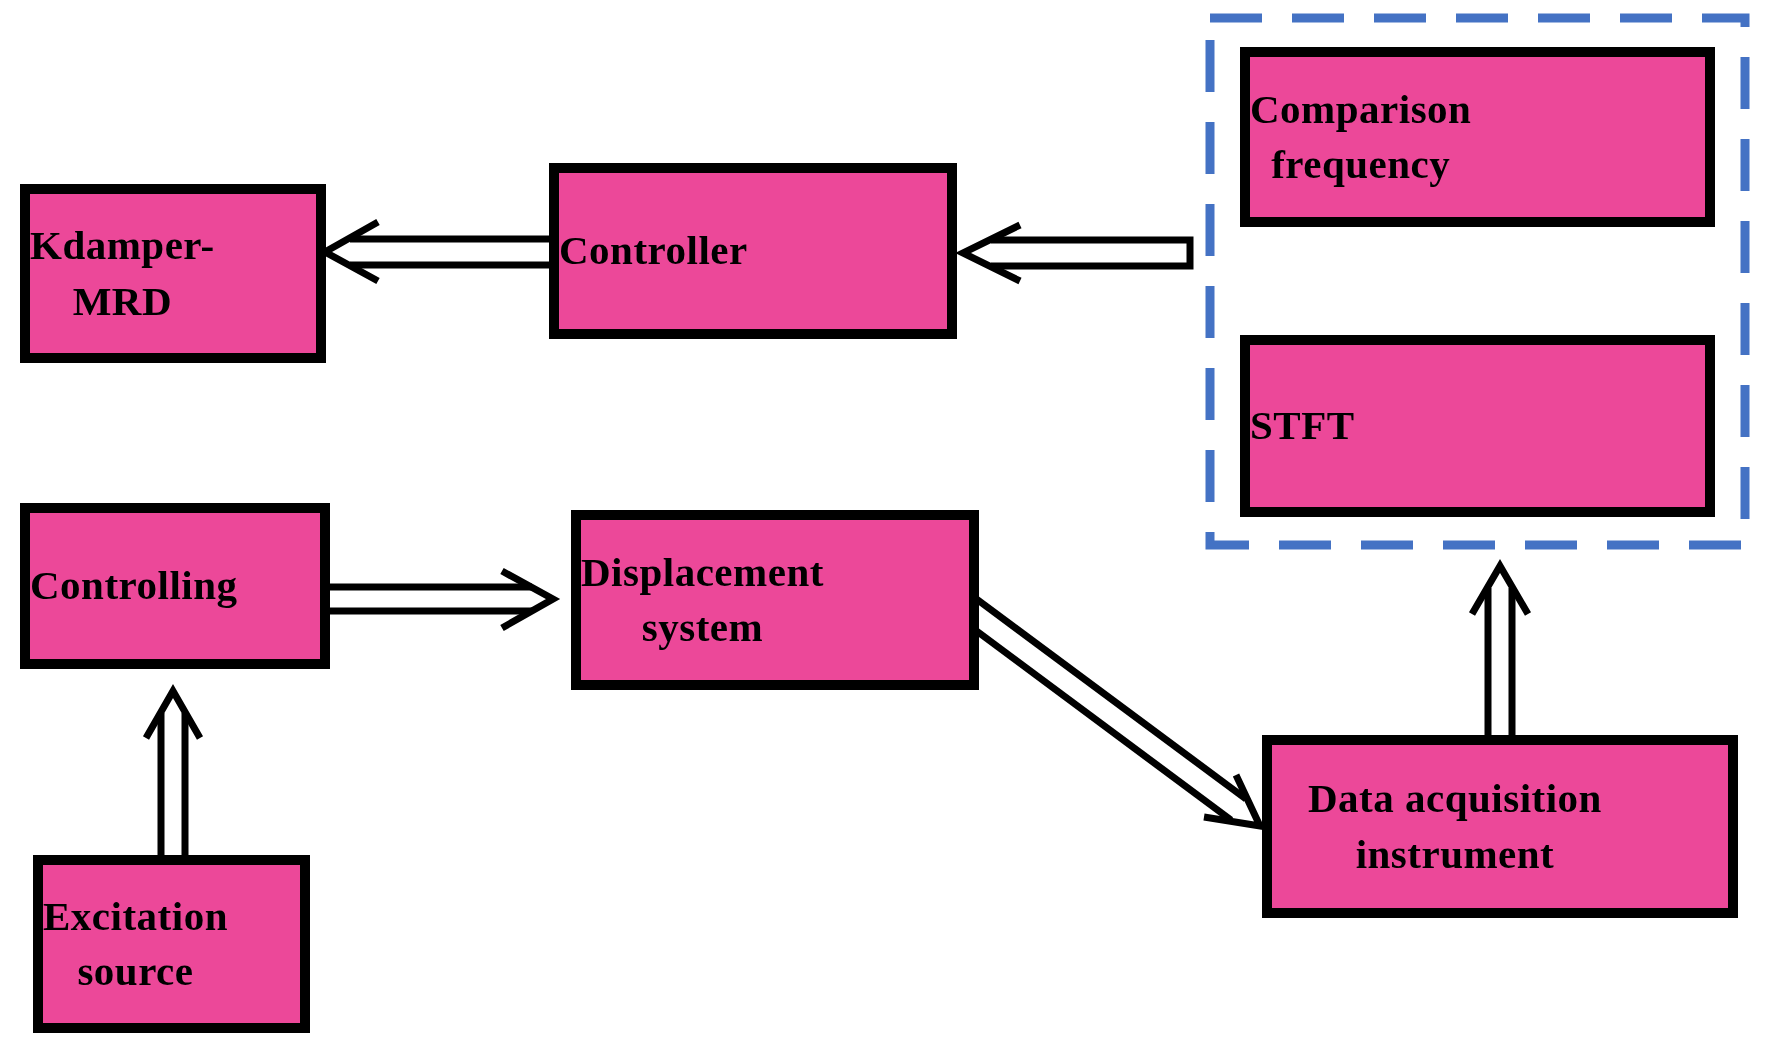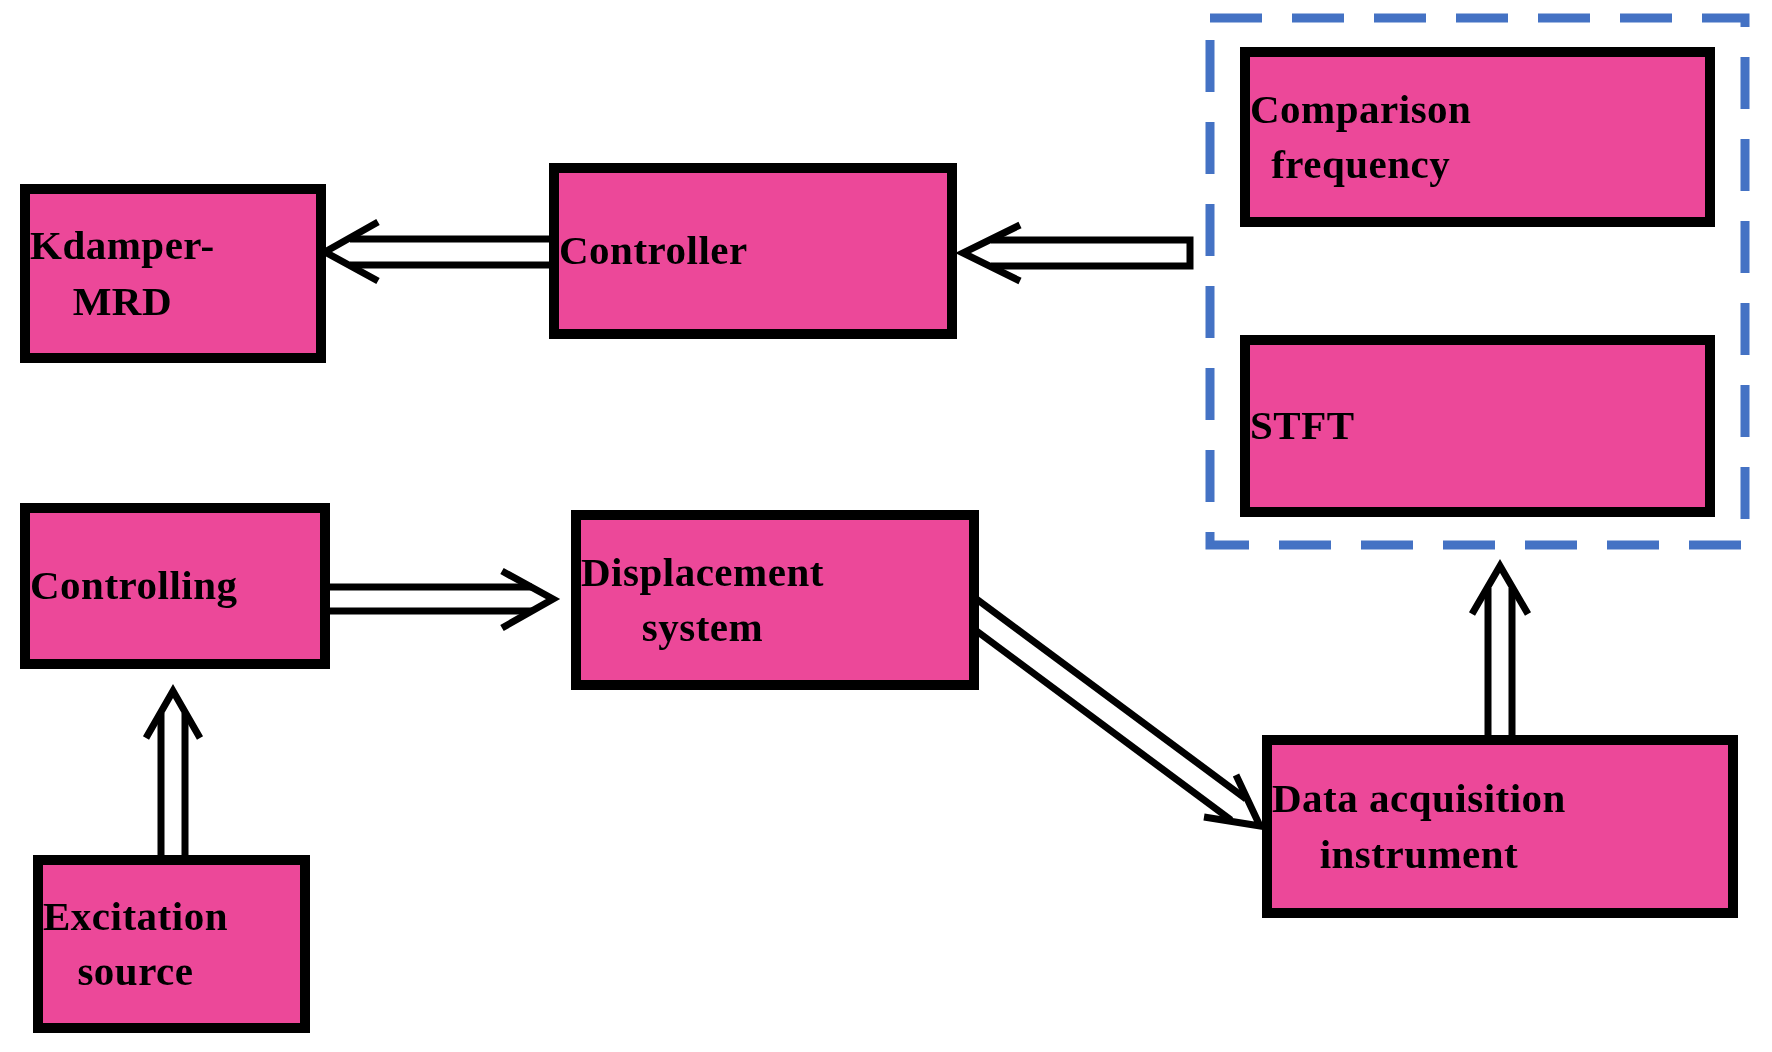--- a/index.html
+++ b/index.html
@@ -142,20 +142,20 @@
     </div>
   </div>
 
   <div class="box" style="left:33px; top:855px; width:277px; height:178px;">
     <div class="box-label">
       <span>Excitation</span>
       <span>source</span>
     </div>
   </div>
 
-  <div class="box" style="left:1262px; top:735px; width:476px; height:183px;">
+  <div class="box" style="left:1262px; top:735px; width:476px; height:183px;padding-left:36px;">
     <div class="box-label">
       <span>Data acquisition</span>
       <span>instrument</span>
     </div>
   </div>
 
 </div>
 
 </body></html>

